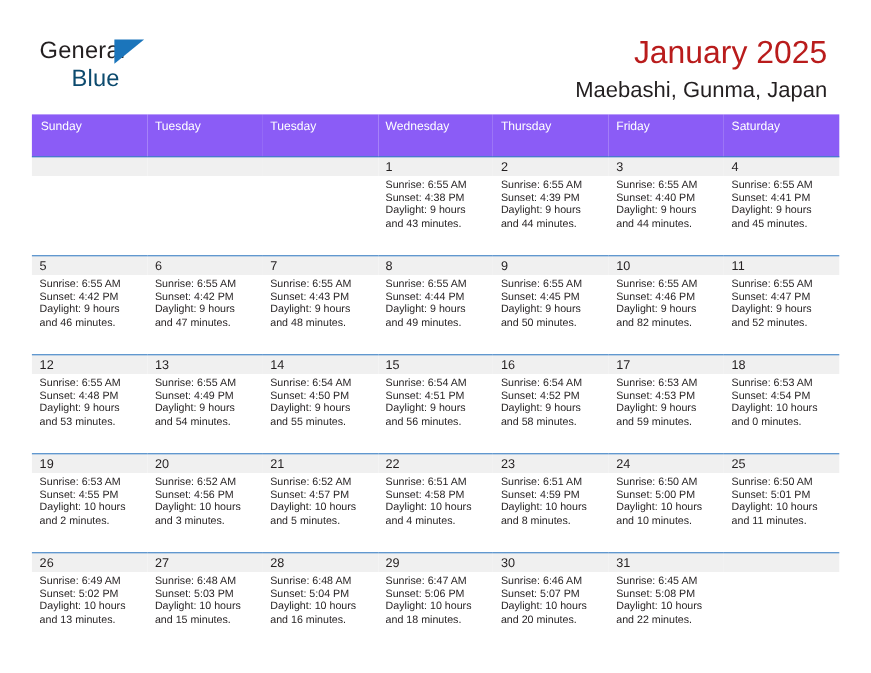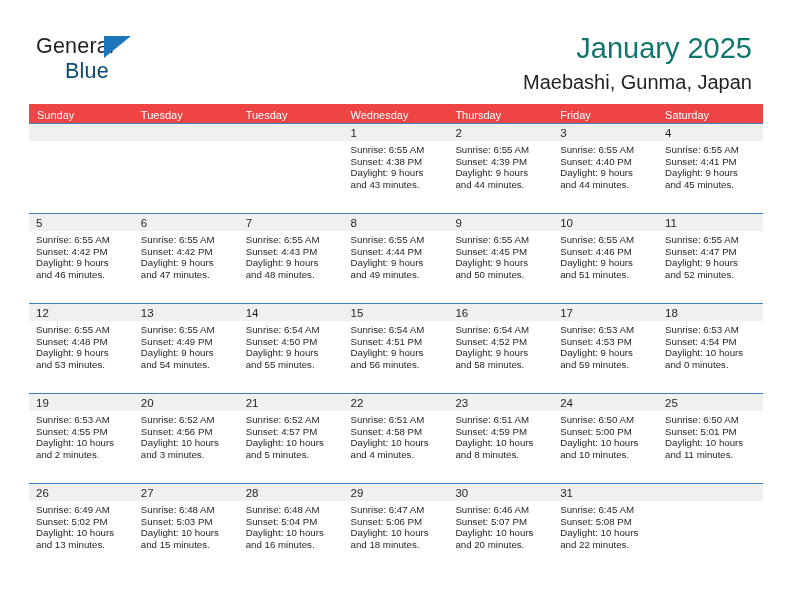--- a/index.html
+++ b/index.html
@@ -64,21 +64,21 @@
   }
   .title-block {
     position: absolute;
     right: 40px;
     top: 30px;
     text-align: right;
   }
   .cal-title {
     font-size: 29px;
     font-weight: normal;
-    color: #0f766e;
+    color: #b91c1c;
     line-height: 36px;
     white-space: nowrap;
   }
   .cal-subtitle {
     font-size: 20px;
     color: #231f20;
     line-height: 22px;
     margin-top: 5px;
     white-space: nowrap;
   }
@@ -86,26 +86,26 @@
   
   .calendar {
     position: absolute;
     left: 29px;
     top: 104px;
     width: 734px;
     border-collapse: collapse;
     table-layout: fixed;
   }
   .calendar th {
-    background: #ef4444;
+    background: #8b5cf6;
     color: #ffffff;
     font-size: 11px;
     font-weight: normal;
     text-align: left;
-    padding: 5px 0 2px 7px;
+    padding: 5px 0 21px 7px;
     height: 19px;
     box-sizing: border-box;
   }
   .calendar td {
     vertical-align: top;
     padding: 0;
     width: 104.857px;
     height: 90px;
     border-top: 1px solid #3b7fc4;
     box-sizing: border-box;
@@ -280,21 +280,21 @@
               <div>Daylight: 9 hours</div>
               <div>and 50 minutes.</div>
             </div>
           </td>
           <td class="">
             <div class="daynum">10</div>
             <div class="cell-body">
               <div>Sunrise: 6:55 AM</div>
               <div>Sunset: 4:46 PM</div>
               <div>Daylight: 9 hours</div>
-              <div>and 51 minutes.</div>
+              <div>and 82 minutes.</div>
             </div>
           </td>
           <td class="">
             <div class="daynum">11</div>
             <div class="cell-body">
               <div>Sunrise: 6:55 AM</div>
               <div>Sunset: 4:47 PM</div>
               <div>Daylight: 9 hours</div>
               <div>and 52 minutes.</div>
             </div>

